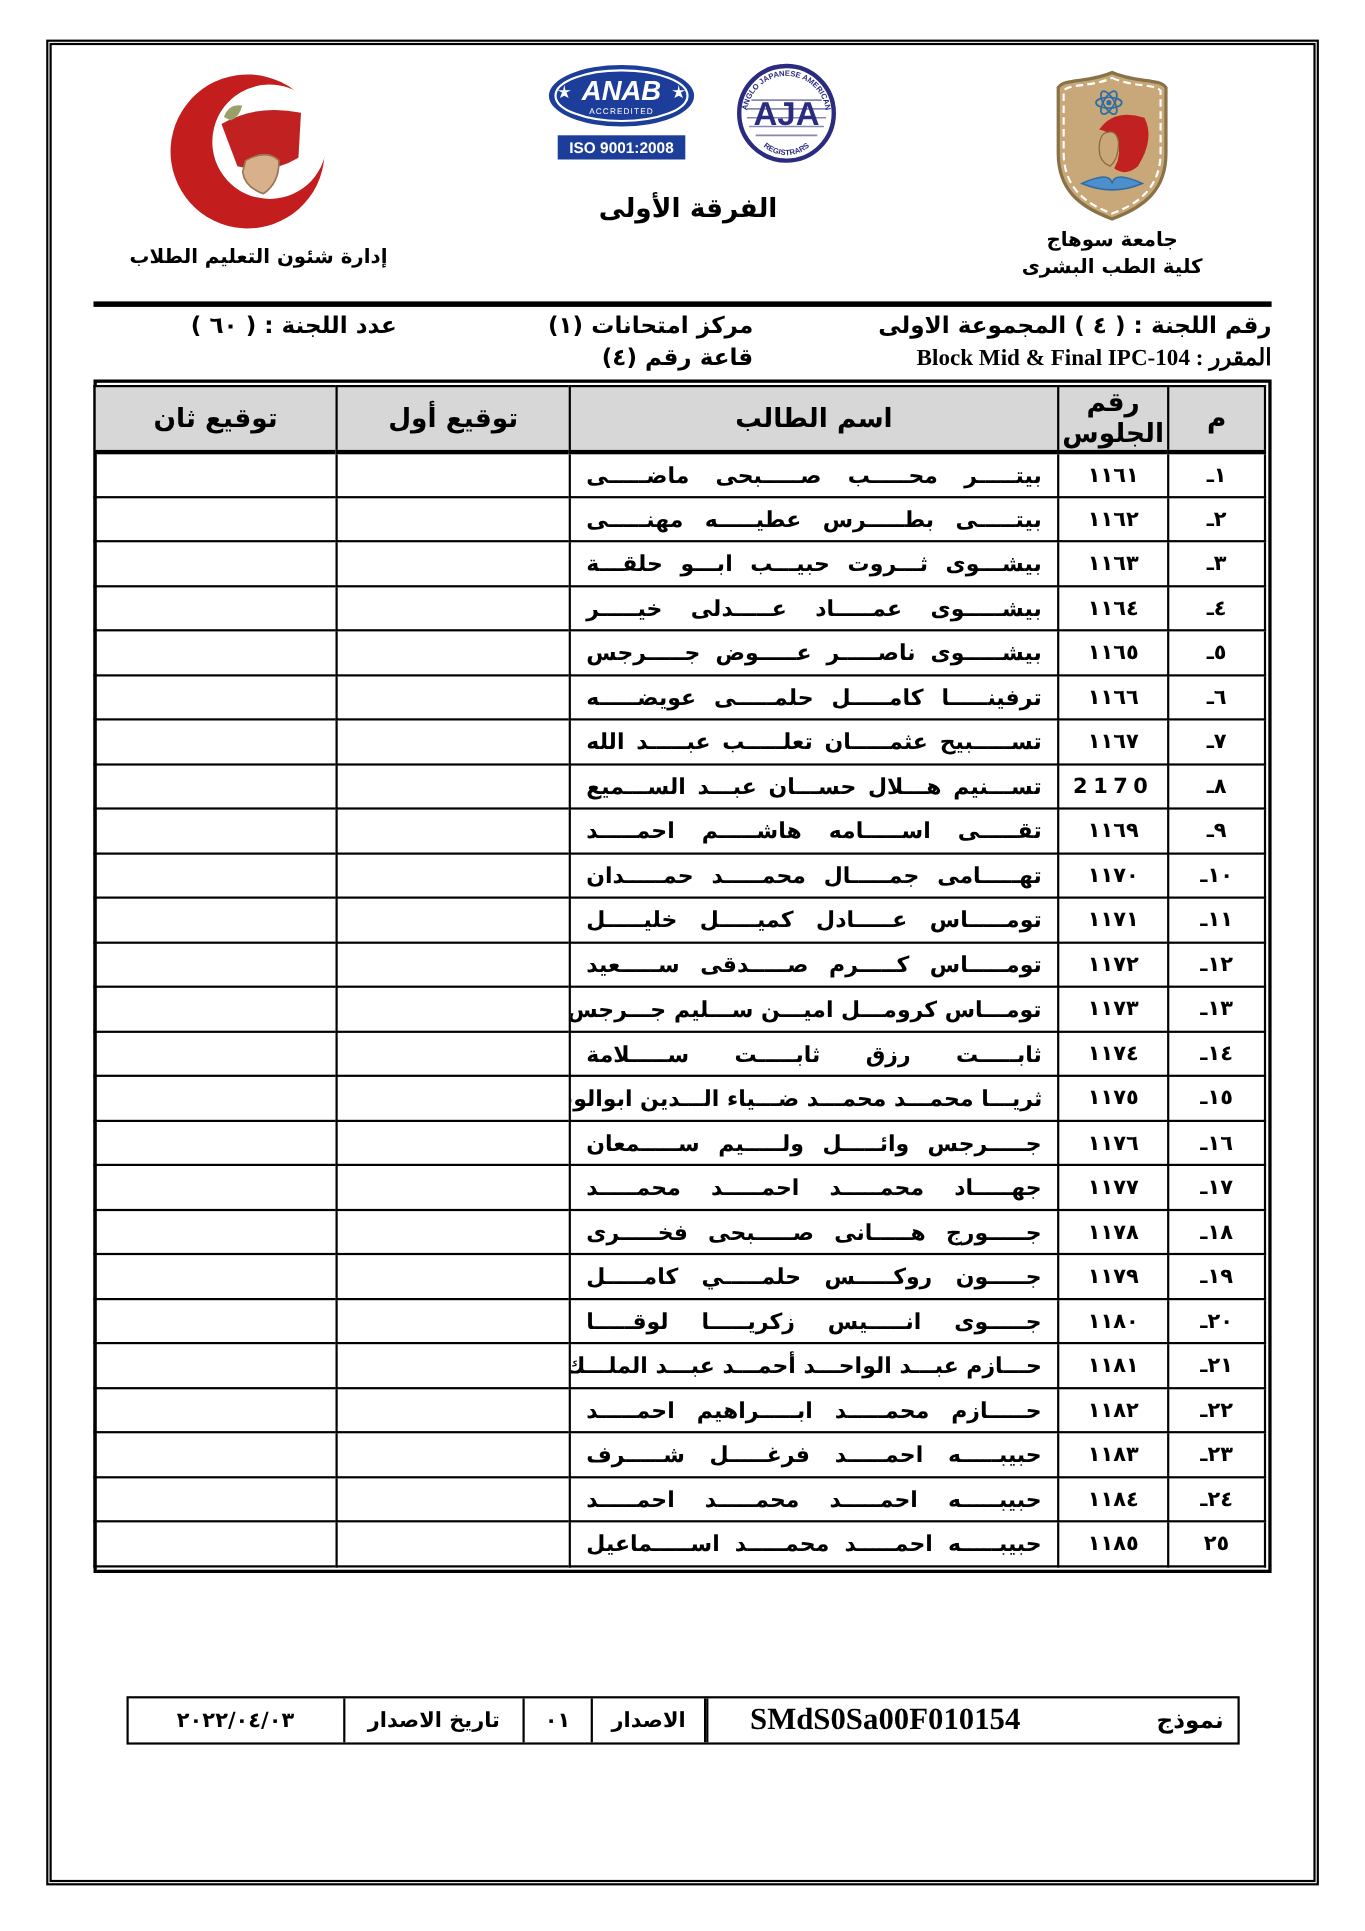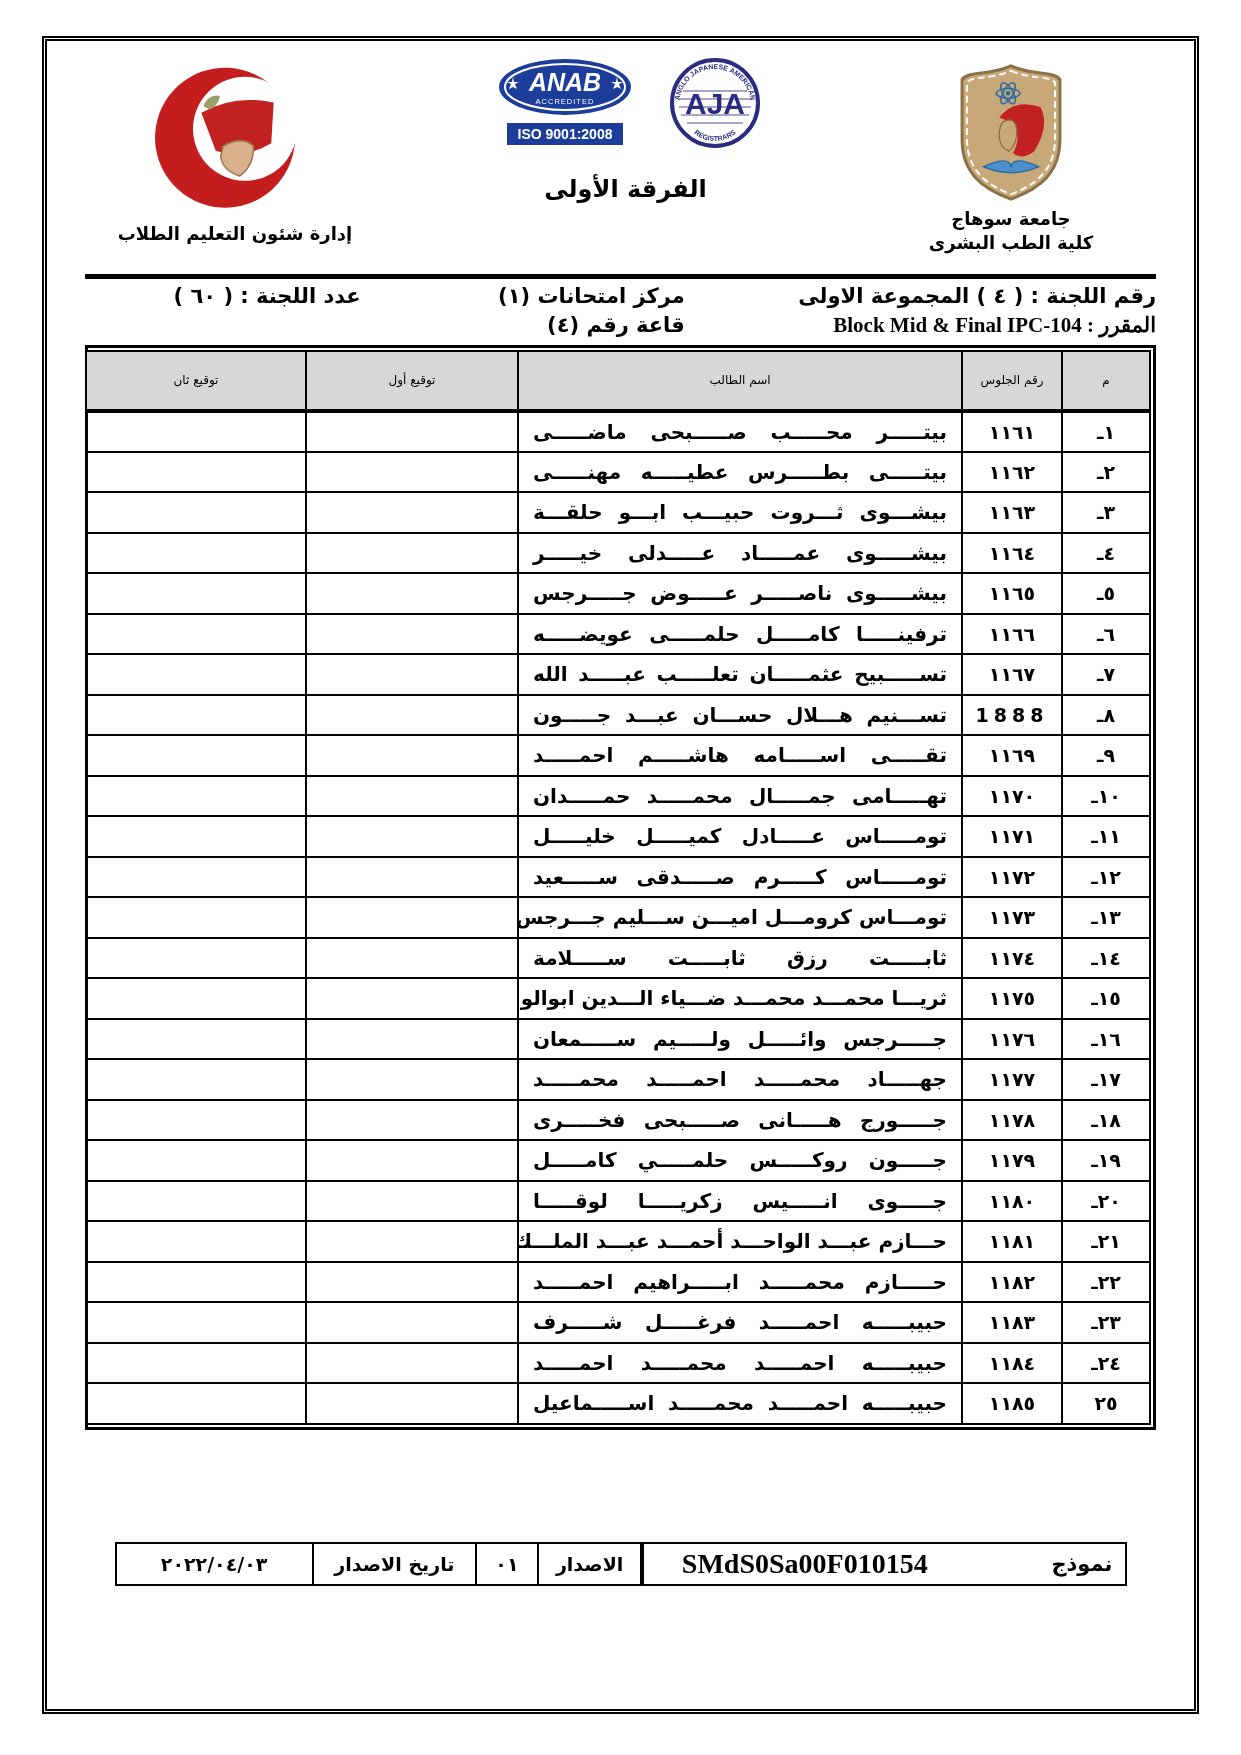--- a/index.html
+++ b/index.html
@@ -32,21 +32,21 @@
   .info-line { display:flex; align-items:baseline; font-weight:bold; font-size:21px; margin-top:5px; }
   .info-line .seg-a { flex:0 0 44%; text-align:start; }
   .info-line .seg-b { flex:0 0 22%; text-align:right; }
   .info-line .seg-c { flex:0 0 34%; text-align:center; }
   .latin-serif { font-family:"Liberation Serif","DejaVu Serif",serif; }
   
   .table-outer { border:3px solid #000; padding:2px; margin-top:7px; background:#fff; }
   table.students { width:100%; border-collapse:collapse; direction:rtl; table-layout:fixed; }
   table.students th, table.students td { border:2px solid #000; }
   table.students thead th {
-    background:#d7d7d7; font-size:12px; font-weight:normal;
+    background:#d7d7d7; font-size:24px; font-weight:bold;
     height:60px; border-bottom:4px solid #000; line-height:1.15;
   }
   table.students td { height:40.5px; }
   .no-cell, .seat-cell { text-align:center; font-weight:bold; font-size:19px; }
   .seat-cell { letter-spacing:5px; }
   .name-cell {
     font-weight:bold; font-size:20px; padding:0 14px;
     text-align:justify; text-align-last:justify; -moz-text-align-last:justify;
     white-space:nowrap; overflow:hidden;
   }
@@ -225,22 +225,22 @@
           </tr>
           <tr>
             <td class="no-cell">٧ـ</td>
             <td class="seat-cell">١١٦٧</td>
             <td class="name-cell">تســـــبيح عثمـــــان تعلـــــب عبـــــد الله</td>
             <td></td>
             <td></td>
           </tr>
           <tr>
             <td class="no-cell">٨ـ</td>
-            <td class="seat-cell">1888</td>
-            <td class="name-cell">تســـنيم هـــلال حســـان عبـــد جـــــون</td>
+            <td class="seat-cell">2170</td>
+            <td class="name-cell">تســـنيم هـــلال حســـان عبـــد الســـميع</td>
             <td></td>
             <td></td>
           </tr>
           <tr>
             <td class="no-cell">٩ـ</td>
             <td class="seat-cell">١١٦٩</td>
             <td class="name-cell">تقـــــى اســـــامه هاشـــــم احمـــــد</td>
             <td></td>
             <td></td>
           </tr>

